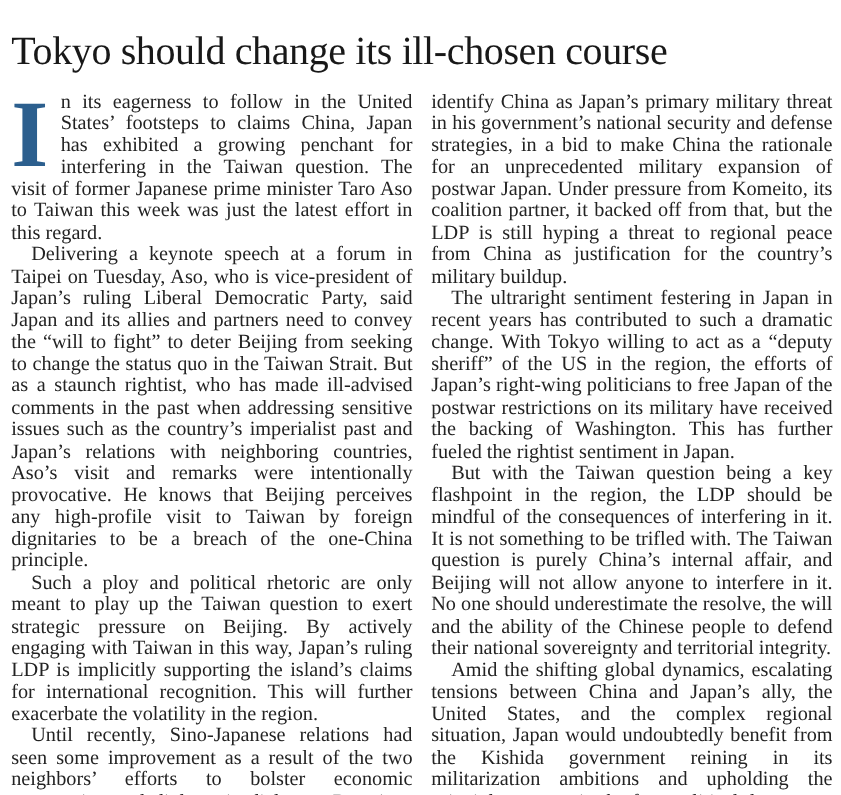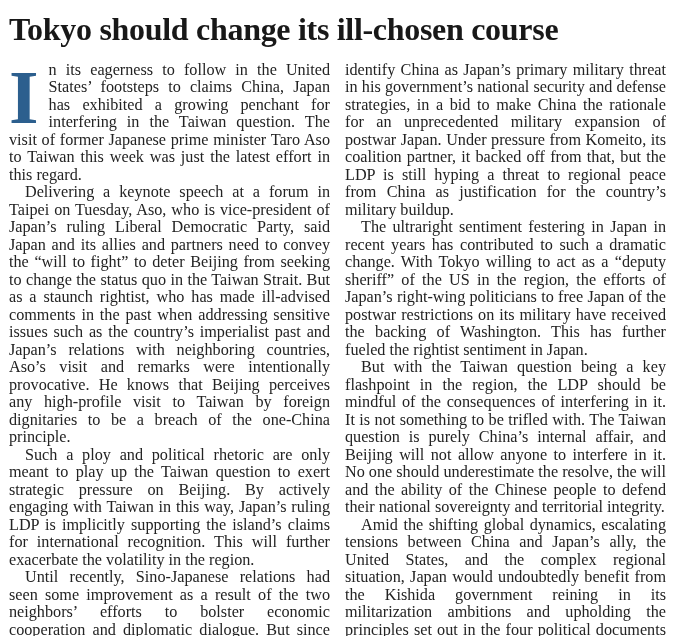--- a/index.html
+++ b/index.html
@@ -11,23 +11,23 @@
     overflow: hidden;
   }
   .page {
     box-sizing: border-box;
     width: 673px;
     height: 636px;
     padding: 12px 7px 0 9px;
     font-family: "Liberation Serif", "DejaVu Serif", serif;
   }
   .headline {
-    margin: 1px 0 15px 0;
+    margin: 12px 0 15px 0;
     font-family: "Liberation Serif", "DejaVu Serif", serif;
-    font-weight: bold;
+    font-weight: normal;
     font-size: 32px;
     line-height: 1.05;
     letter-spacing: -0.3px;
     color: #181818;
   }
   .columns {
     display: flex;
     gap: 15px;
   }
   .col {

